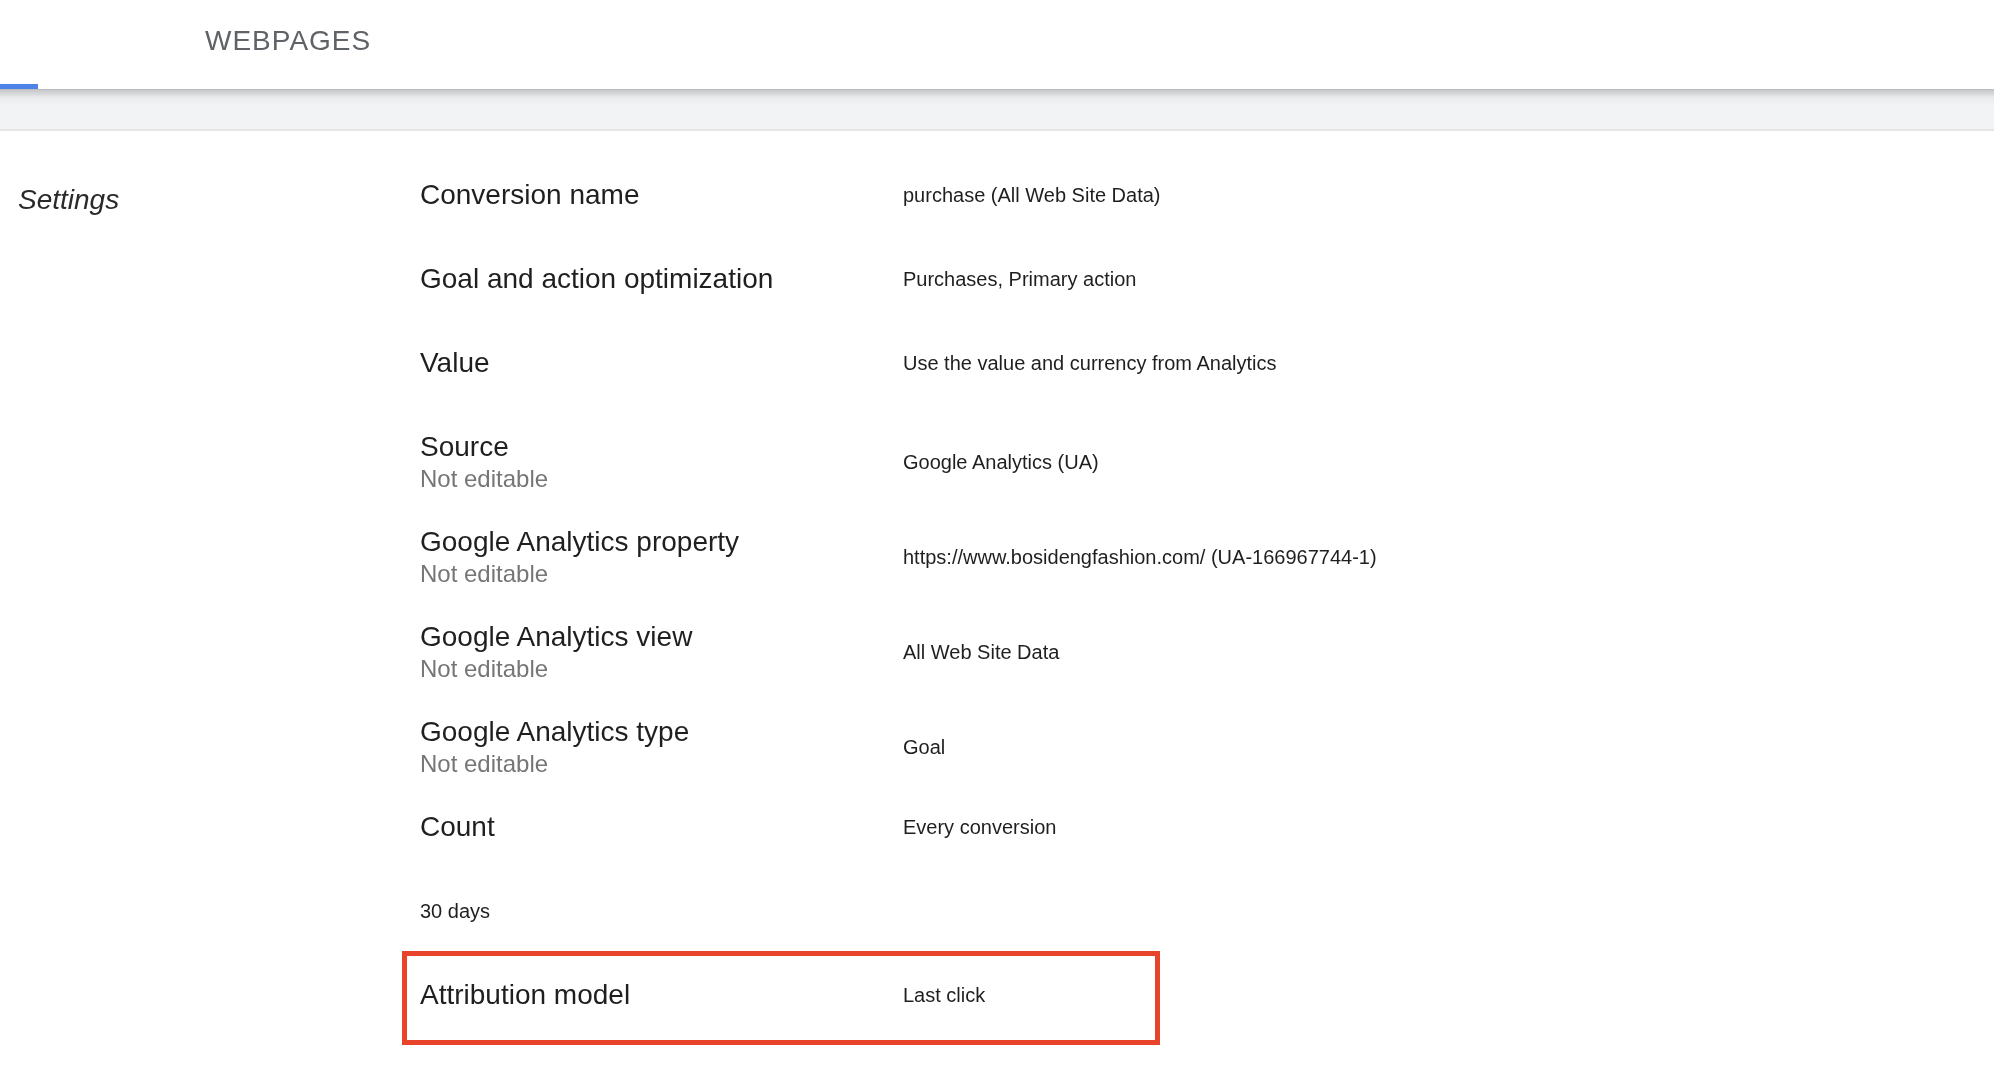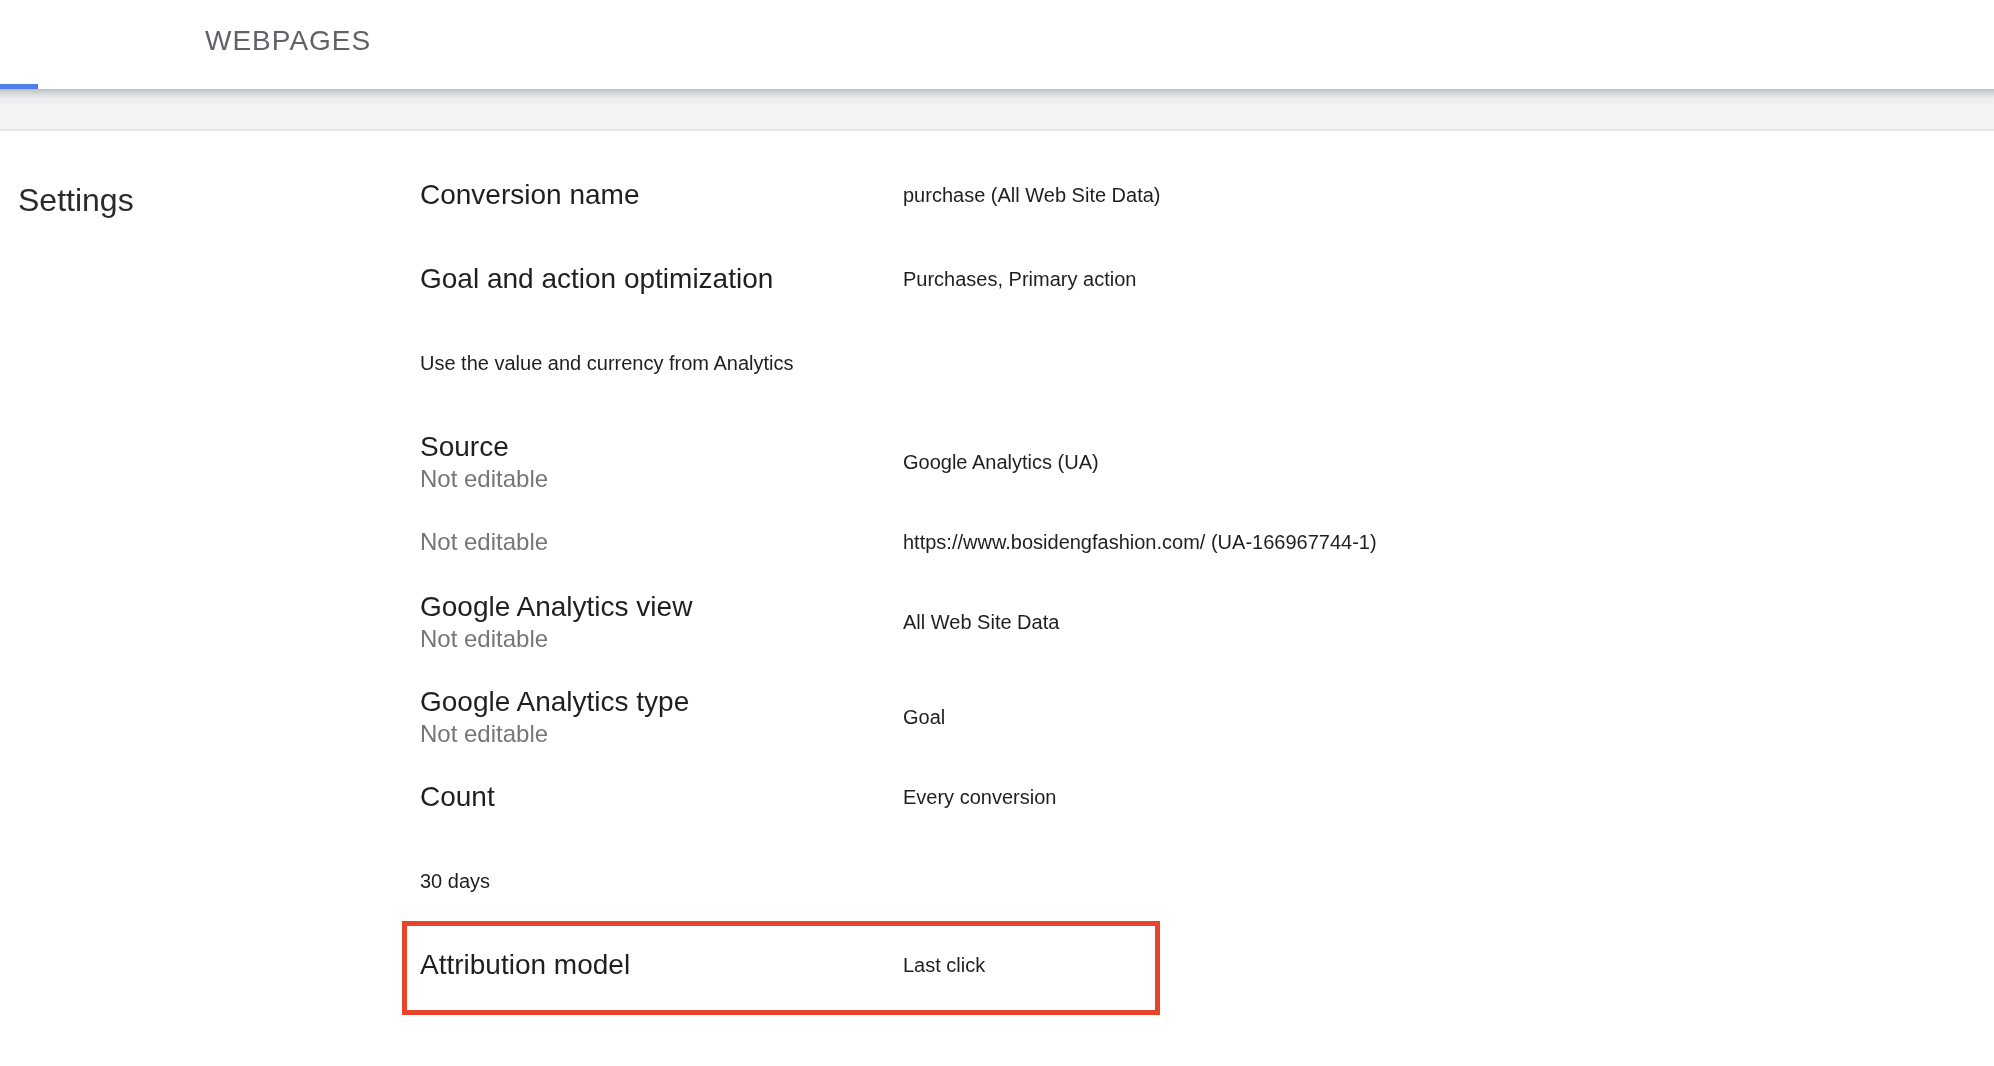--- a/index.html
+++ b/index.html
@@ -50,23 +50,24 @@
 
   
   .content {
     position: relative;
     padding: 47px 40px 0 420px;
   }
   .section-title {
     position: absolute;
     left: 18px;
     top: 52px;
-    font-size: 32px;
+    font-size: 28px;
     color: #2a2a2a;
     line-height: 34px;
+    font-style: italic;
   }
   .row {
     display: flex;
     align-items: center;
     margin-bottom: 50px;
     position: relative;
   }
   .row.has-note { margin-bottom: 31px; }
   .label-cell { width: 483px; flex: 0 0 483px; }
   .label {
@@ -124,33 +125,38 @@
 
   <div class="row">
     <div class="label-cell">
       <div class="label">Goal and action optimization</div>
 
     </div>
     <div class="value">Purchases, Primary action</div>
   </div>
 
   <div class="row">
+    <div class="label-cell">
+      <div class="label">Value</div>
+
+    </div>
     <div class="value">Use the value and currency from Analytics</div>
   </div>
 
   <div class="row has-note">
     <div class="label-cell">
       <div class="label">Source</div>
       <div class="note">Not editable</div>
     </div>
     <div class="value">Google Analytics (UA)</div>
   </div>
 
   <div class="row has-note">
     <div class="label-cell">
+      <div class="label">Google Analytics property</div>
       <div class="note">Not editable</div>
     </div>
     <div class="value">https://www.bosidengfashion.com/ (UA-166967744-1)</div>
   </div>
 
   <div class="row has-note">
     <div class="label-cell">
       <div class="label">Google Analytics view</div>
       <div class="note">Not editable</div>
     </div>

